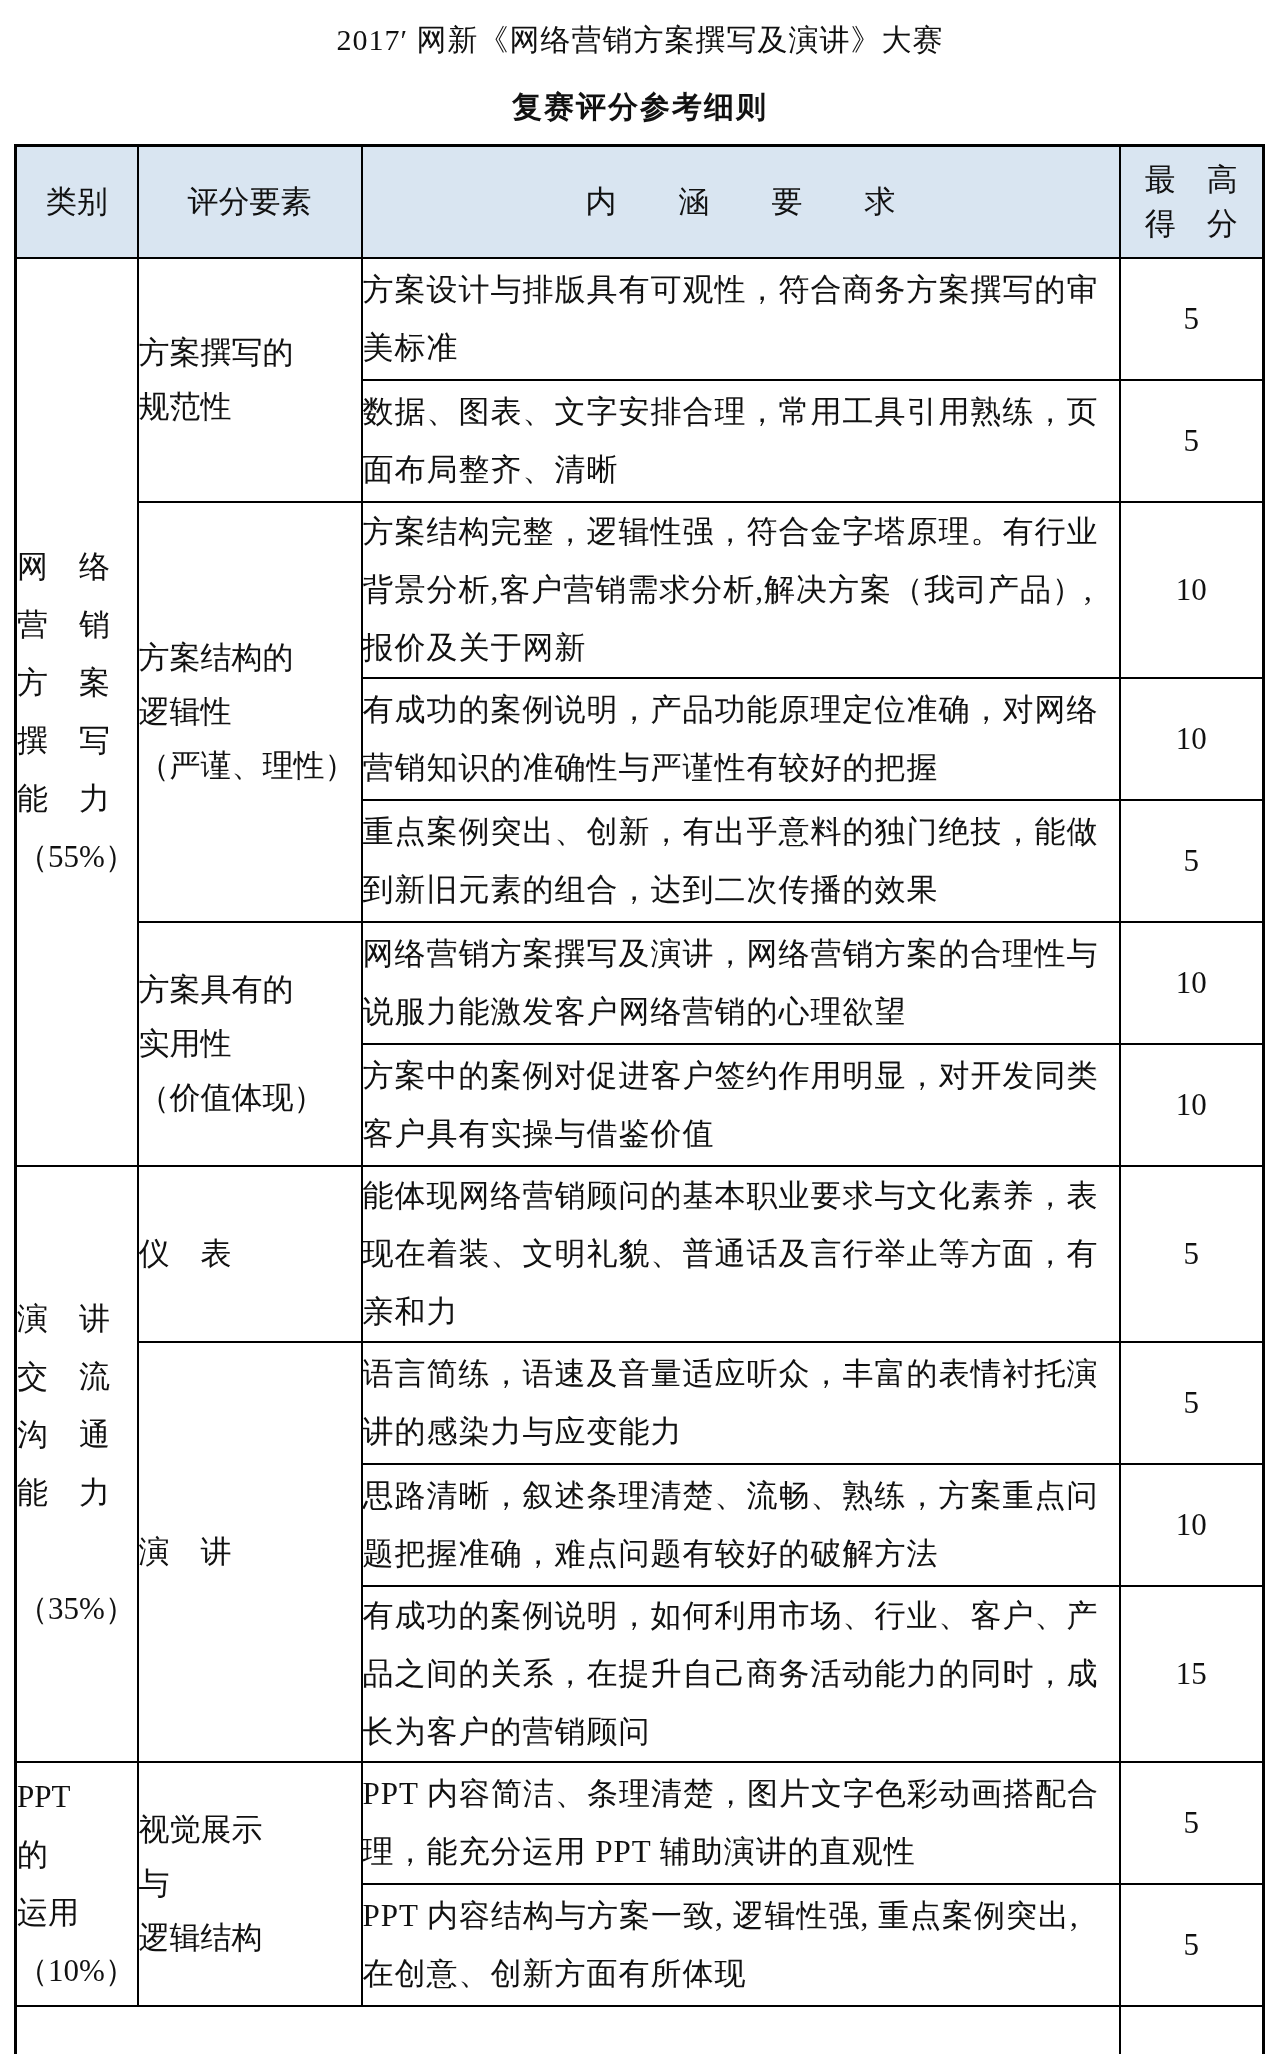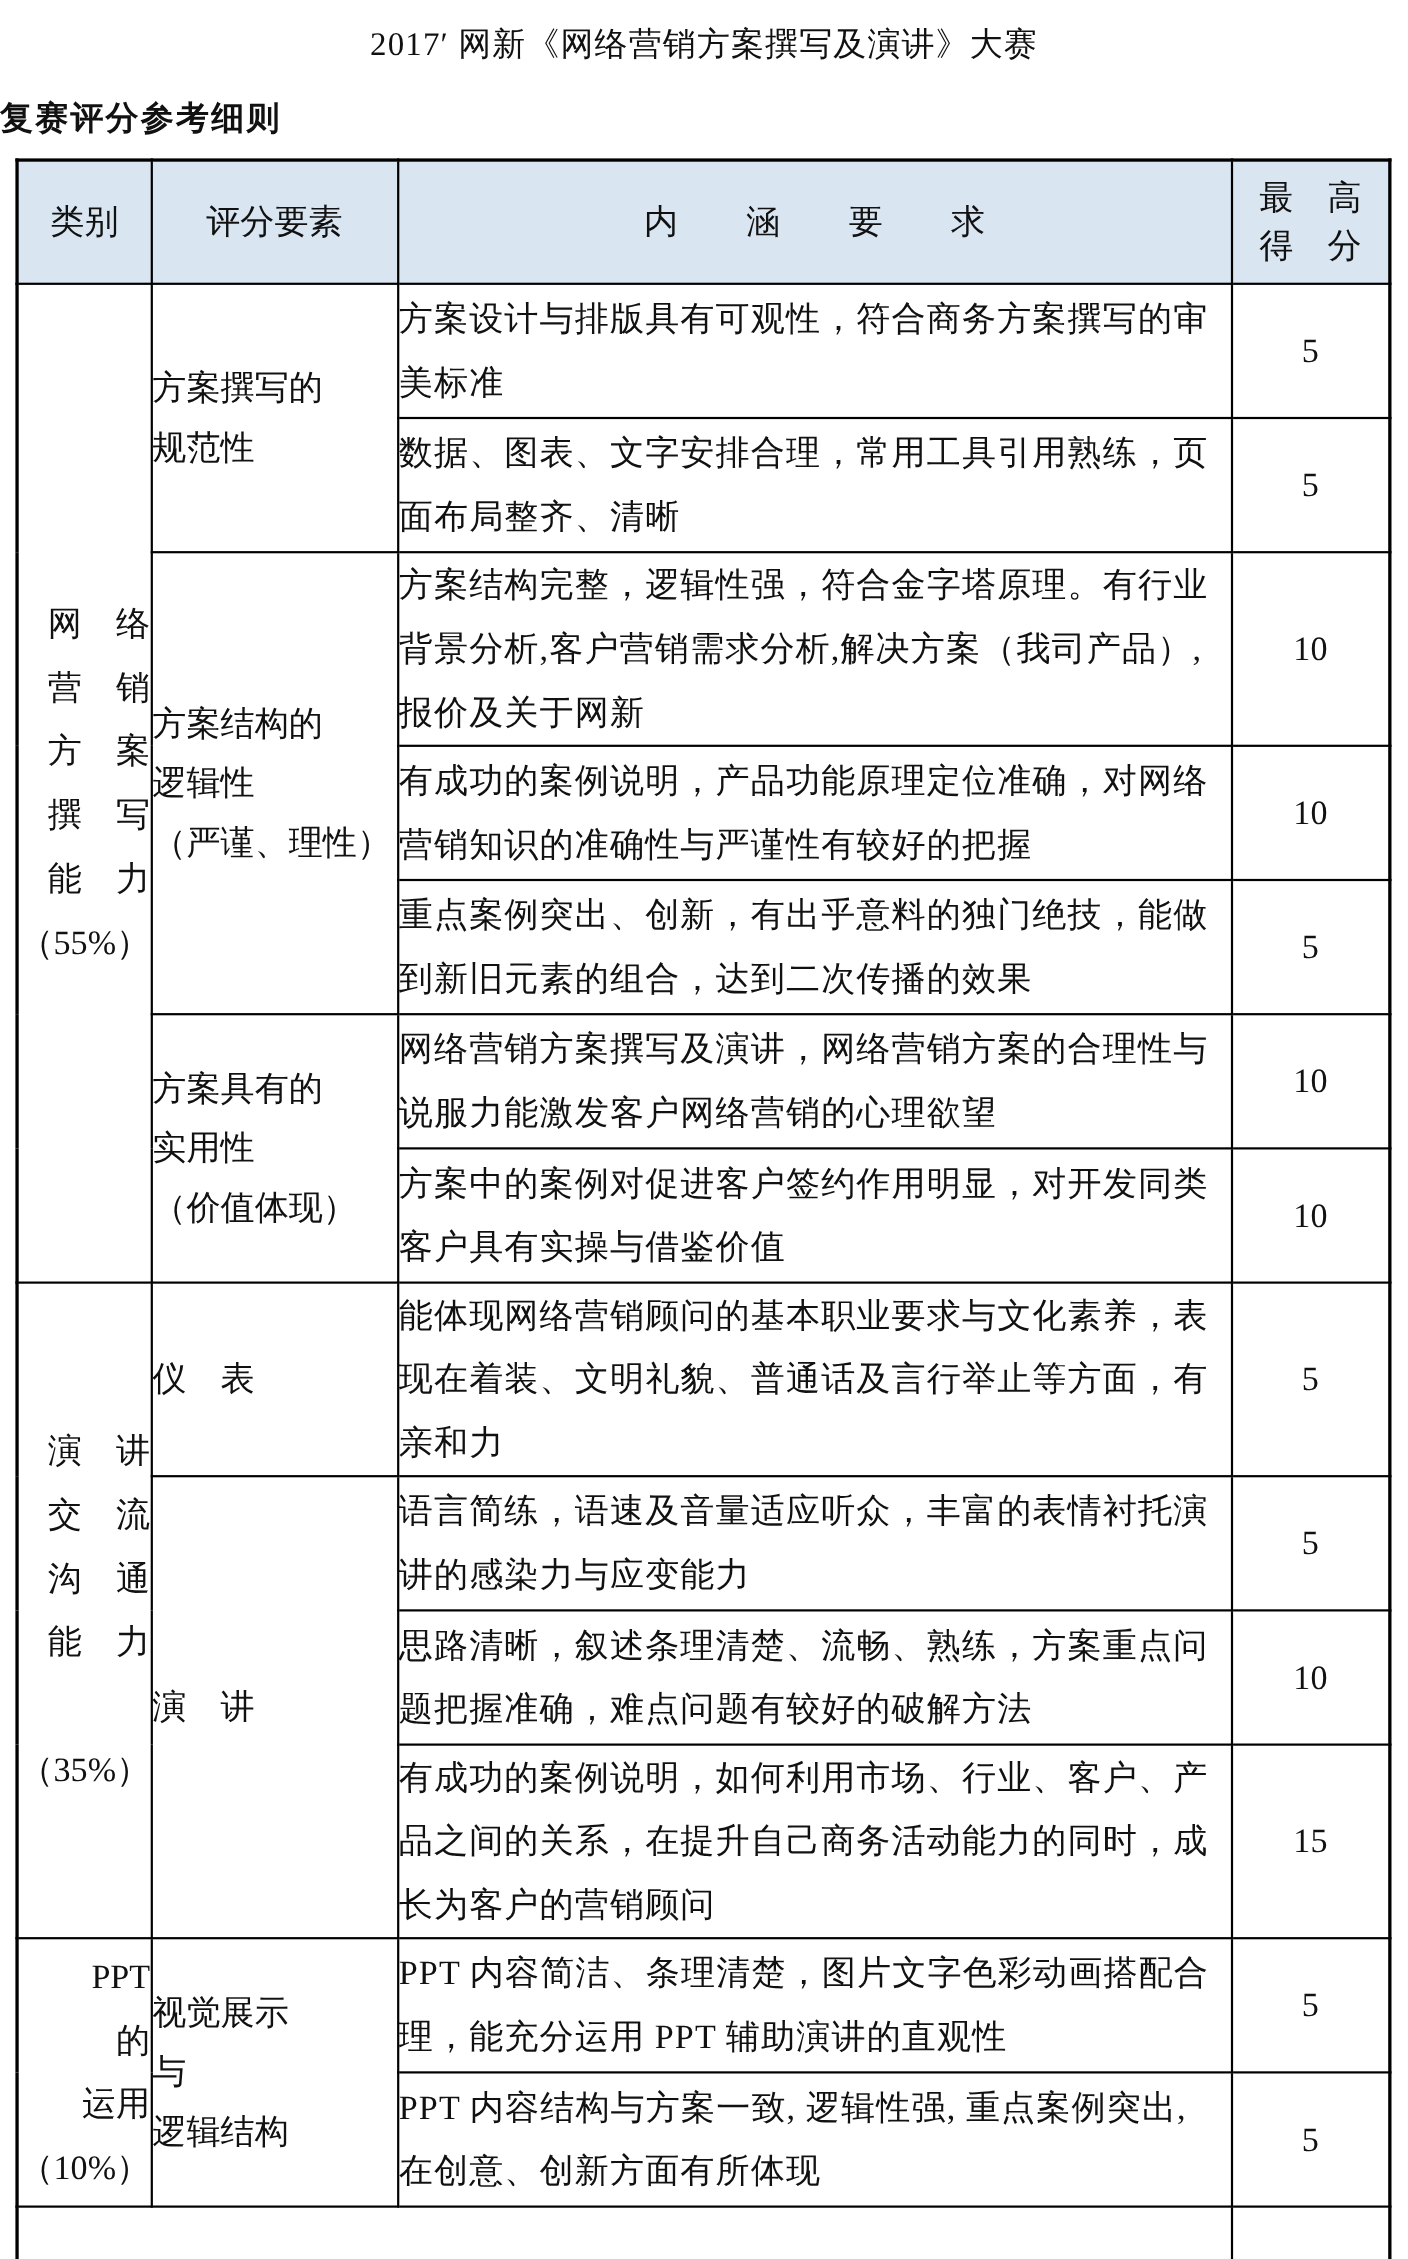--- a/index.html
+++ b/index.html
@@ -6,21 +6,21 @@
   body{
     width:1280px;height:2054px;background:#ffffff;
     font-family:"Liberation Serif","DejaVu Serif",serif;
     color:#111;
   }
   .page-title{
     text-align:center;font-size:30px;font-weight:normal;
     margin:20px 0 0 0;letter-spacing:1px;
   }
   .page-subtitle{
-    text-align:left;font-size:30px;font-weight:bold;
+    text-align:center;font-size:30px;font-weight:bold;
     margin:26px 0 16px 0;letter-spacing:2px;
   }
   table.rubric{
     border-collapse:collapse;table-layout:fixed;
     margin-left:14px;width:1248px;
     border:3px solid #000;
   }
   table.rubric td{
     border:2px solid #000;
     vertical-align:middle;
@@ -32,21 +32,21 @@
   tr.h3{height:175px;}
   tr.ht{height:160px;}
   td.th{
     background:#d9e5f1;
     text-align:center;
     font-size:32px;
     white-space:pre-line;
     line-height:44px;
   }
   td.cat{
-    text-align:right;
+    text-align:left;
     white-space:pre-line;
     line-height:58px;
     font-size:30px;
   }
   td.elem{
     text-align:left;
     white-space:pre-line;
     line-height:54px;
     font-size:30px;
   }

